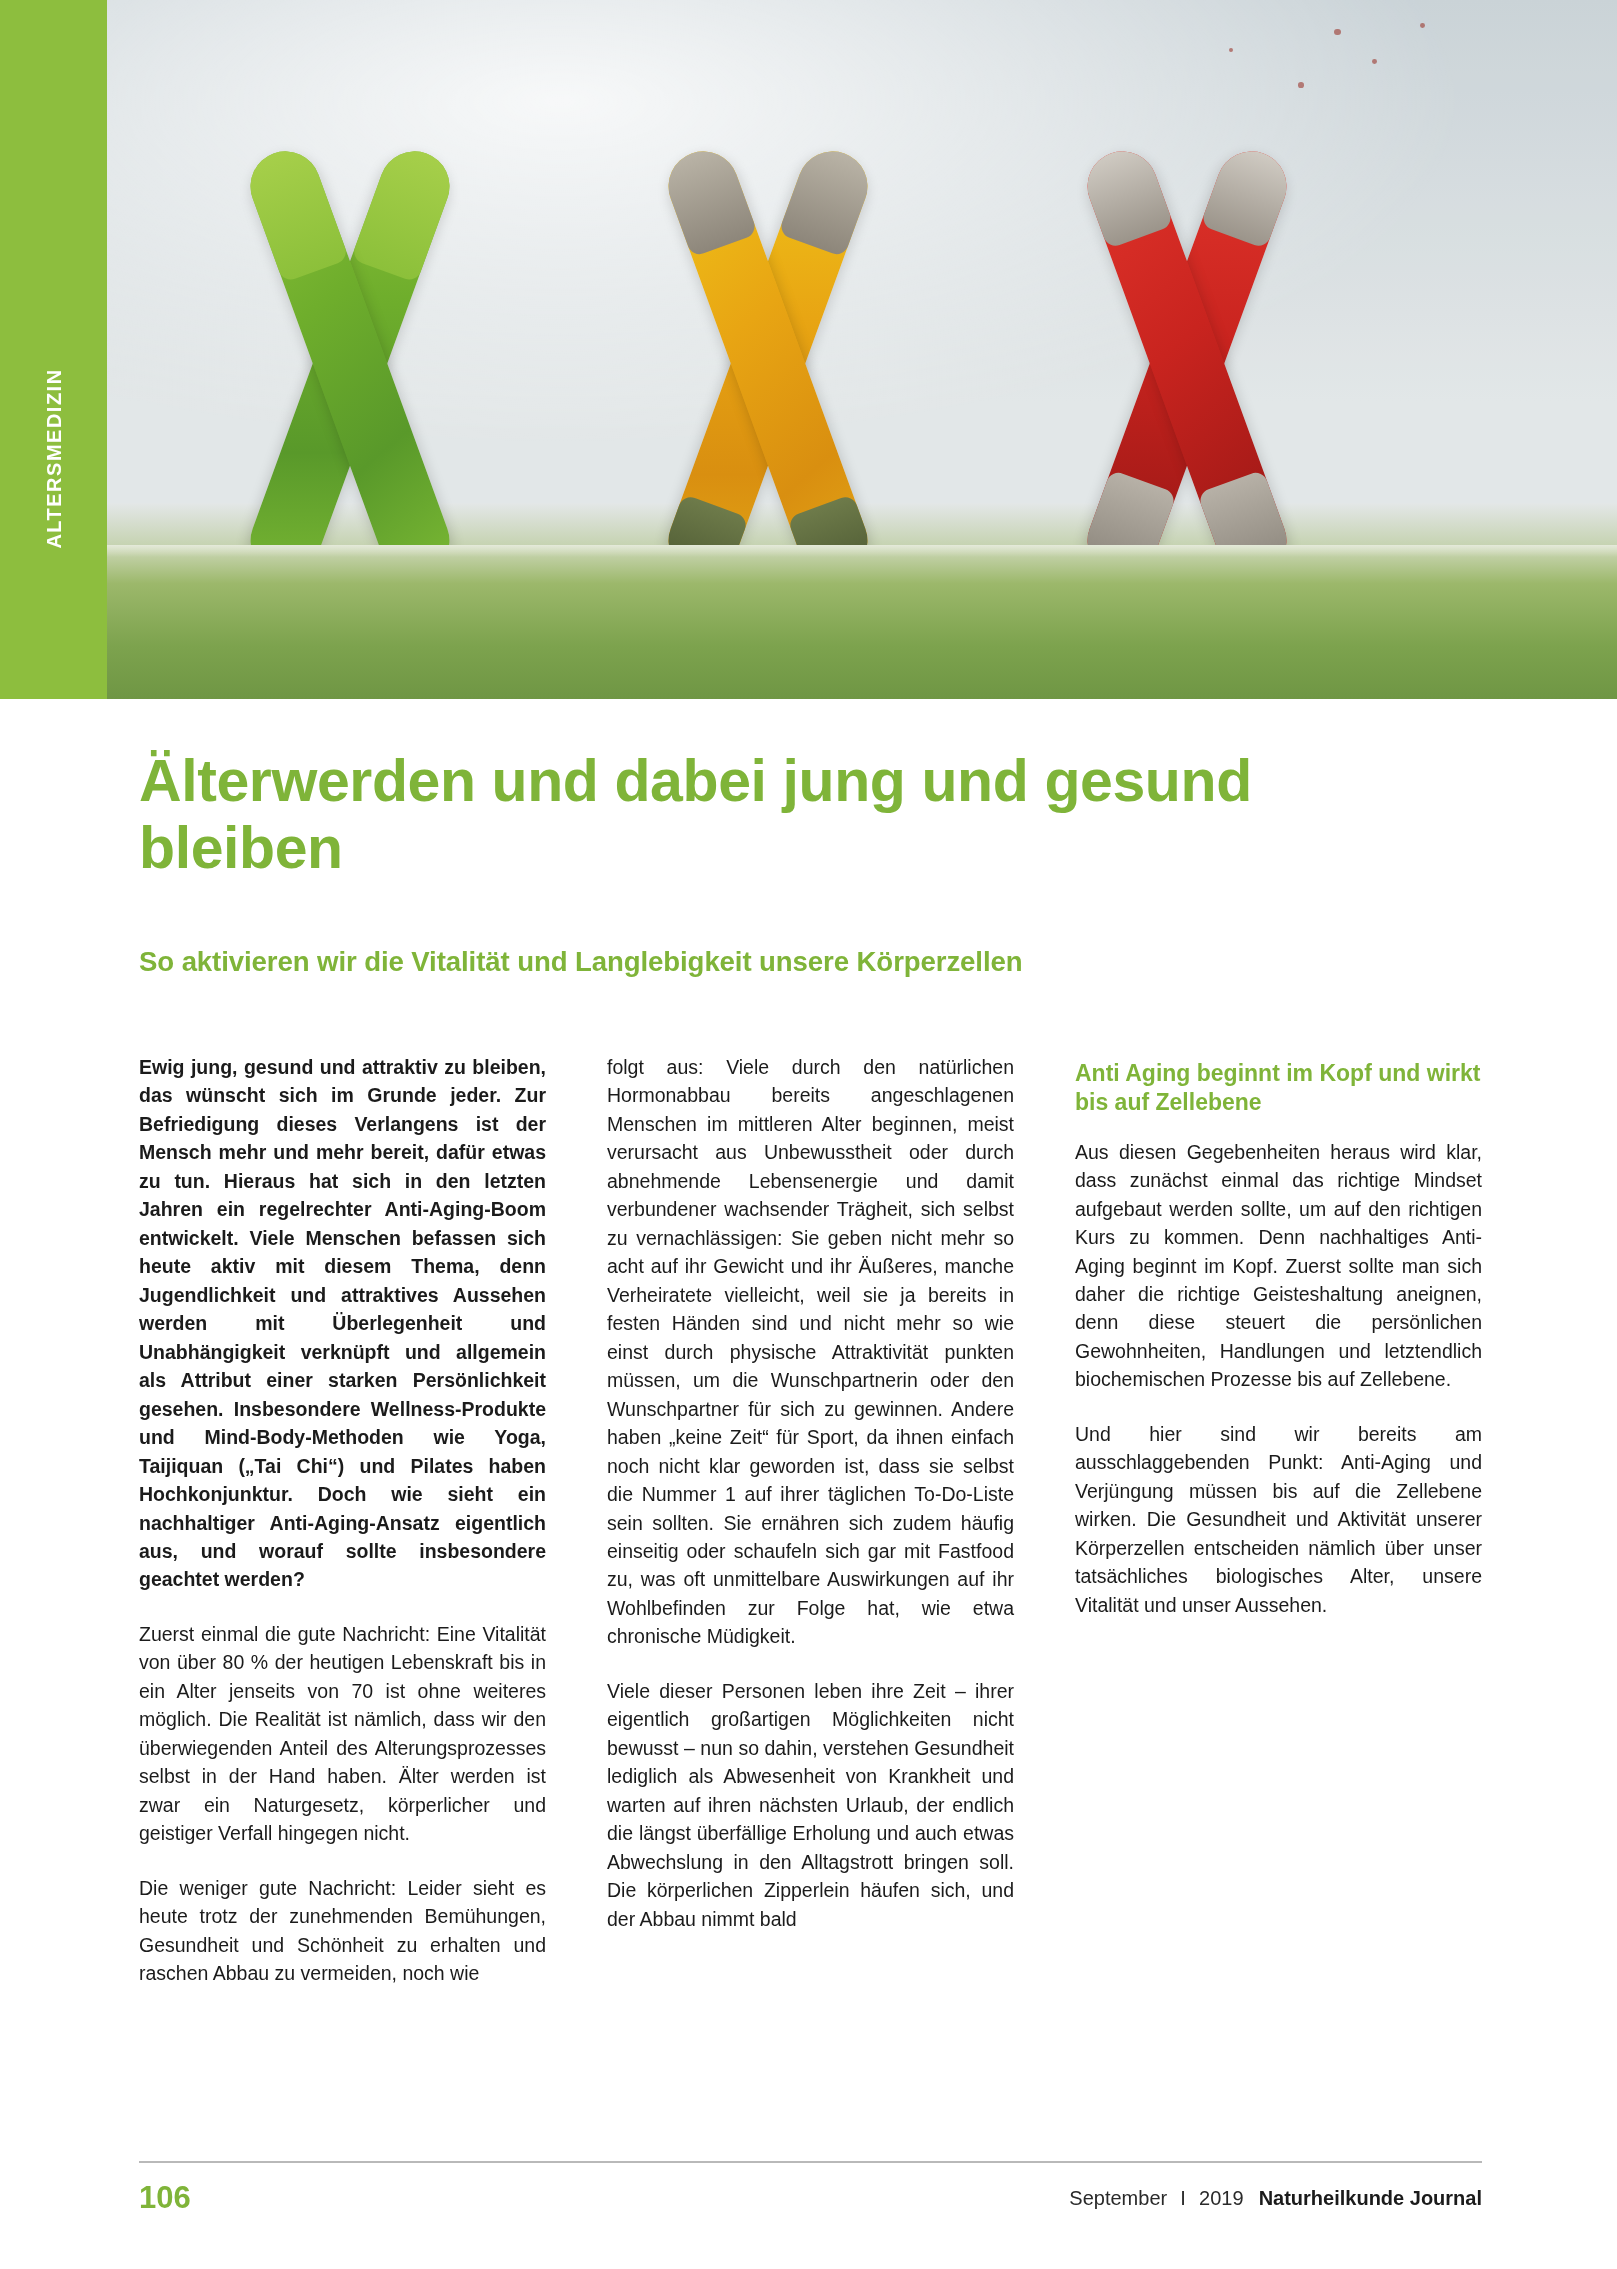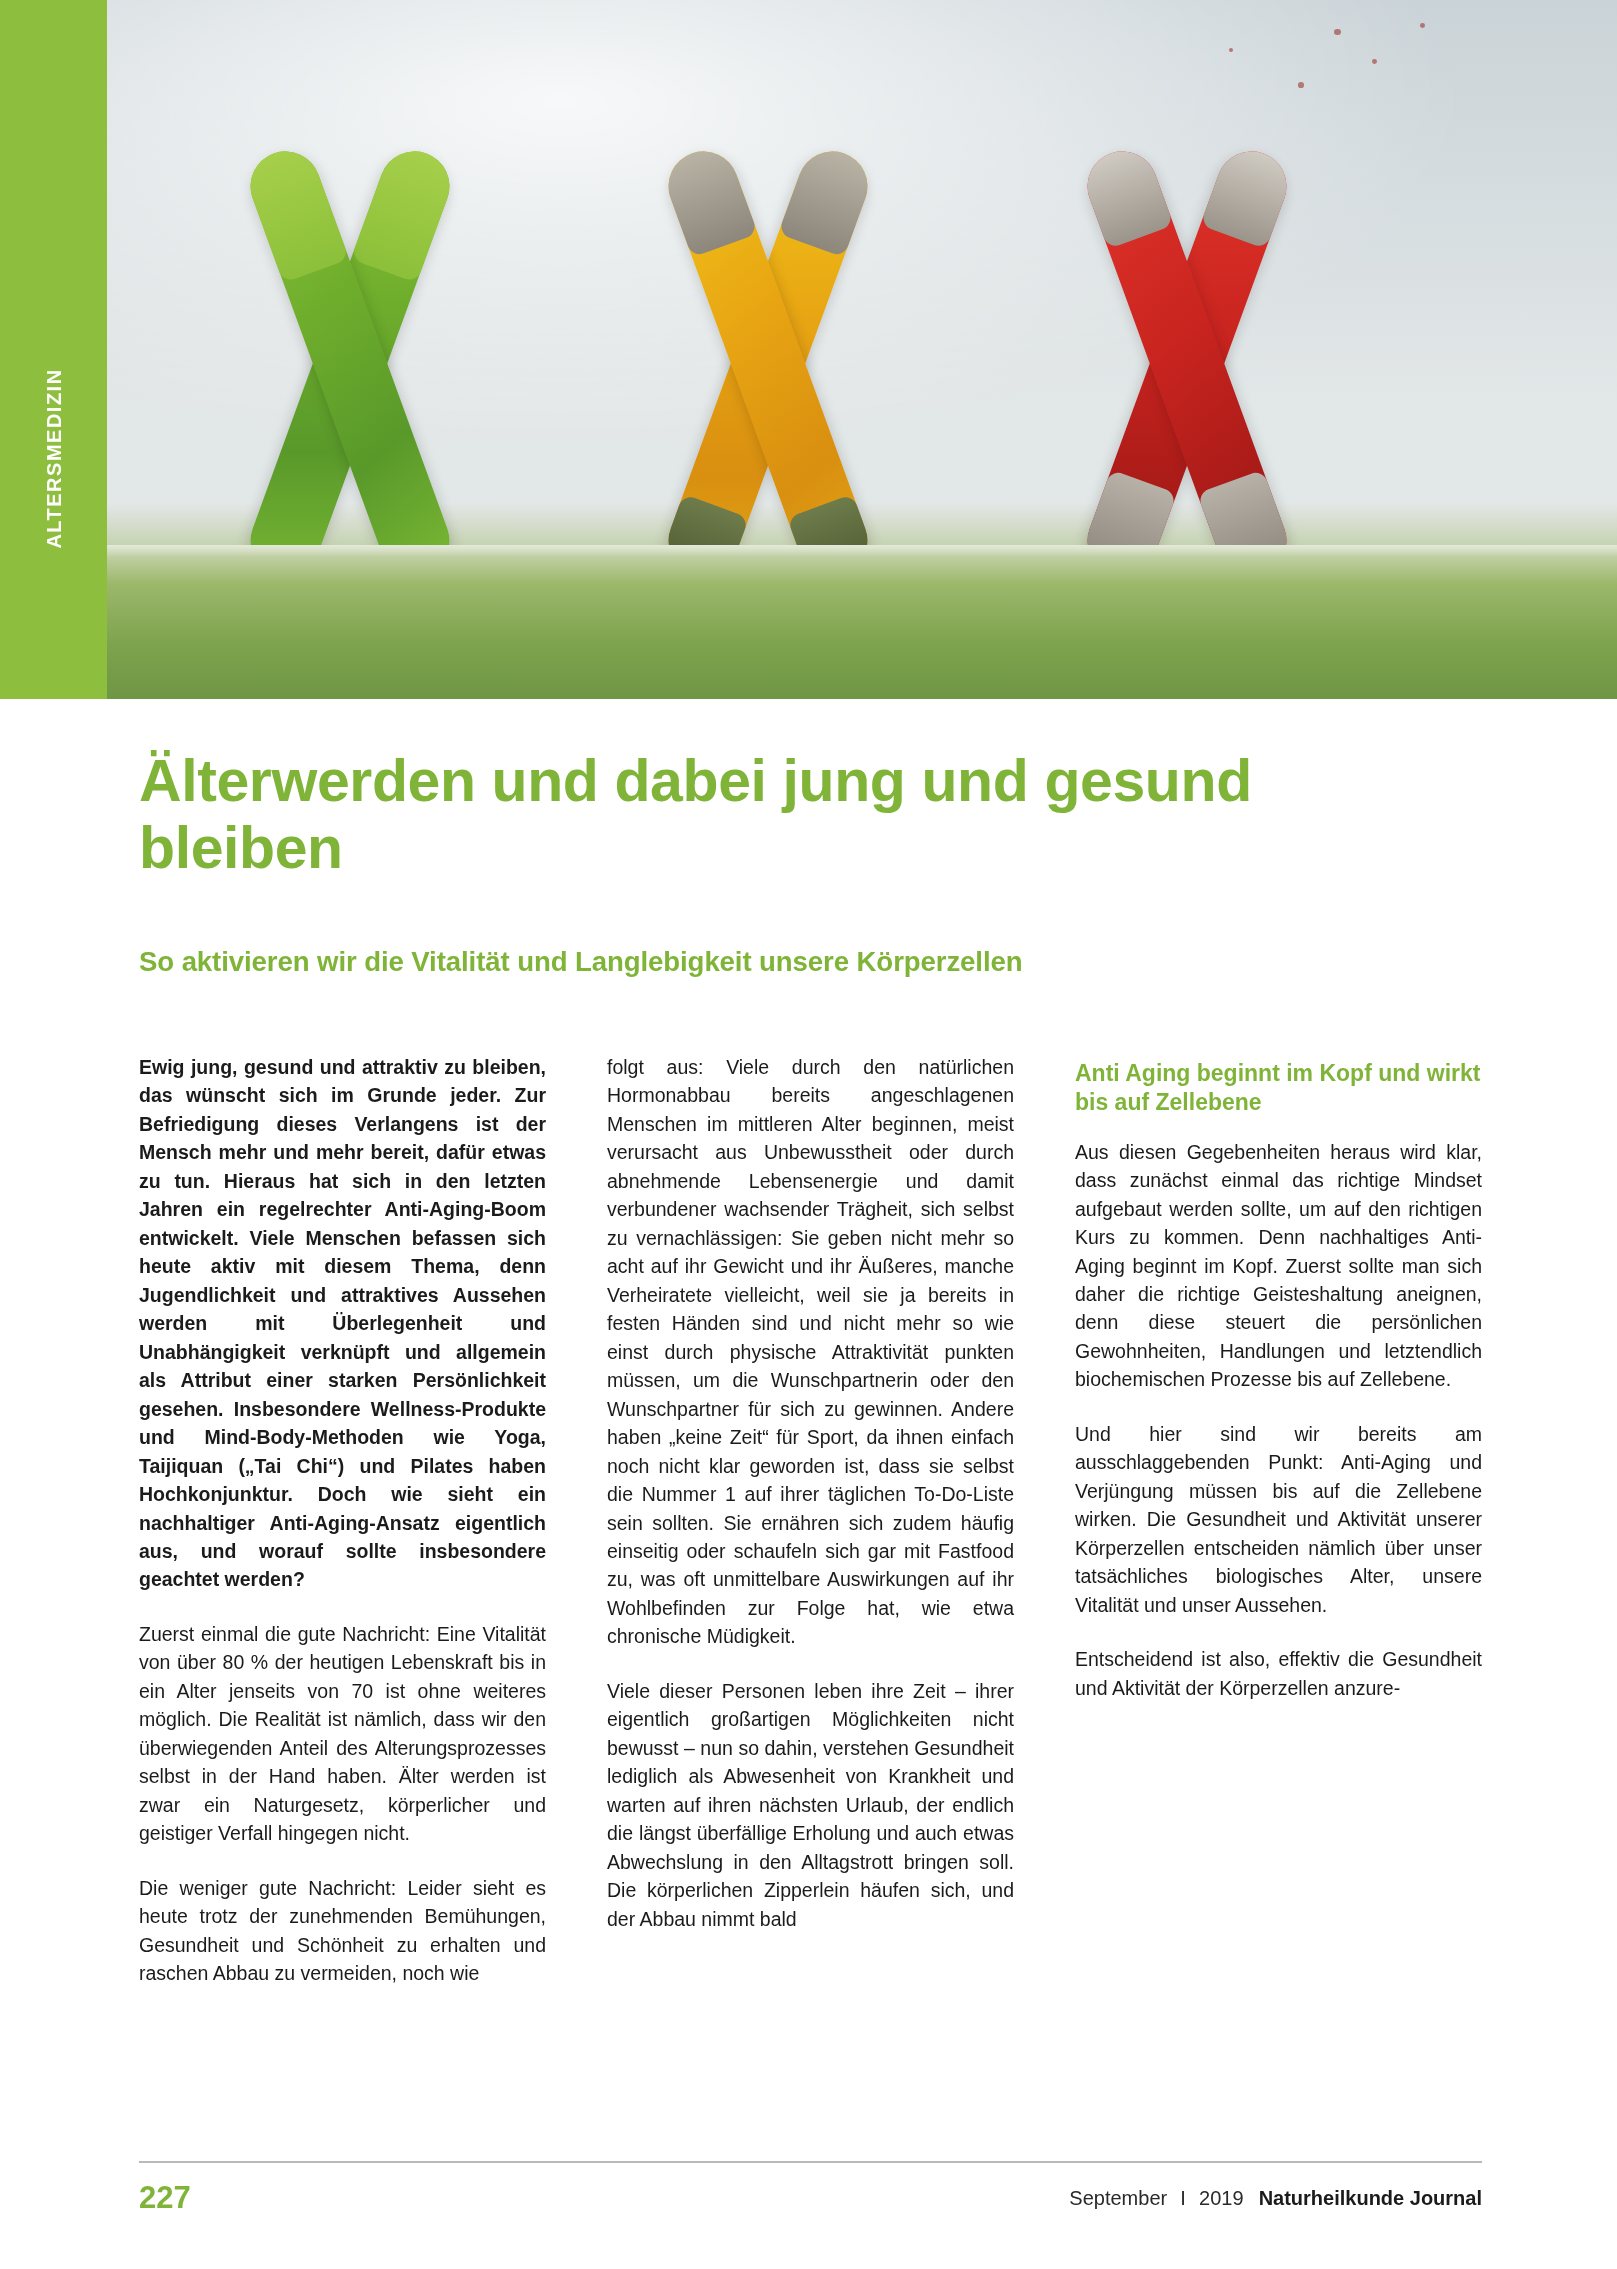--- a/index.html
+++ b/index.html
@@ -279,29 +279,28 @@
 
     <div class="col">
       <p class="body">folgt aus: Viele durch den natürlichen Hormonabbau bereits angeschlagenen Menschen im mittleren Alter beginnen, meist verursacht aus Unbewusstheit oder durch abnehmende Lebensenergie und damit verbundener wachsender Trägheit, sich selbst zu vernachlässigen: Sie geben nicht mehr so acht auf ihr Gewicht und ihr Äußeres, manche Verheiratete vielleicht, weil sie ja bereits in festen Händen sind und nicht mehr so wie einst durch physische Attraktivität punkten müssen, um die Wunschpartnerin oder den Wunschpartner für sich zu gewinnen. Andere haben „keine Zeit“ für Sport, da ihnen einfach noch nicht klar geworden ist, dass sie selbst die Nummer 1 auf ihrer täglichen To-Do-Liste sein sollten. Sie ernähren sich zudem häufig einseitig oder schaufeln sich gar mit Fastfood zu, was oft unmittelbare Auswirkungen auf ihr Wohlbefinden zur Folge hat, wie etwa chronische Müdigkeit.</p>
       <p class="body">Viele dieser Personen leben ihre Zeit – ihrer eigentlich großartigen Möglichkeiten nicht bewusst – nun so dahin, verstehen Gesundheit lediglich als Abwesenheit von Krankheit und warten auf ihren nächsten Urlaub, der endlich die längst überfällige Erholung und auch etwas Abwechslung in den Alltagstrott bringen soll. Die körperlichen Zipperlein häufen sich, und der Abbau nimmt bald</p>
     </div>
 
     <div class="col">
       <h3 class="sectionhead">Anti Aging beginnt im Kopf und wirkt bis auf Zellebene</h3>
       <p class="body">Aus diesen Gegebenheiten heraus wird klar, dass zunächst einmal das richtige Mindset aufgebaut werden sollte, um auf den richtigen Kurs zu kommen. Denn nachhaltiges Anti-Aging beginnt im Kopf. Zuerst sollte man sich daher die richtige Geisteshaltung aneignen, denn diese steuert die persönlichen Gewohnheiten, Handlungen und letztendlich biochemischen Prozesse bis auf Zellebene.</p>
       <p class="body">Und hier sind wir bereits am ausschlaggebenden Punkt: Anti-Aging und Verjüngung müssen bis auf die Zellebene wirken. Die Gesundheit und Aktivität unserer Körperzellen entscheiden nämlich über unser tatsächliches biologisches Alter, unsere Vitalität und unser Aussehen.</p>
-      <p class="body">Entscheidend ist also, effektiv die Gesundheit und Aktivität der Körperzellen anzure-</p>
     </div>
 
   </div>
 </div>
 
 <div class="footer">
   <div class="rule"></div>
-  <div class="page-number">227</div>
+  <div class="page-number">106</div>
   <div class="footer-right">
     <span class="issue">September</span>
     <span class="sep">I</span>
     <span class="issue">2019</span>
     <span class="journal">Naturheilkunde Journal</span>
   </div>
 </div>
 
 
 </body></html>

